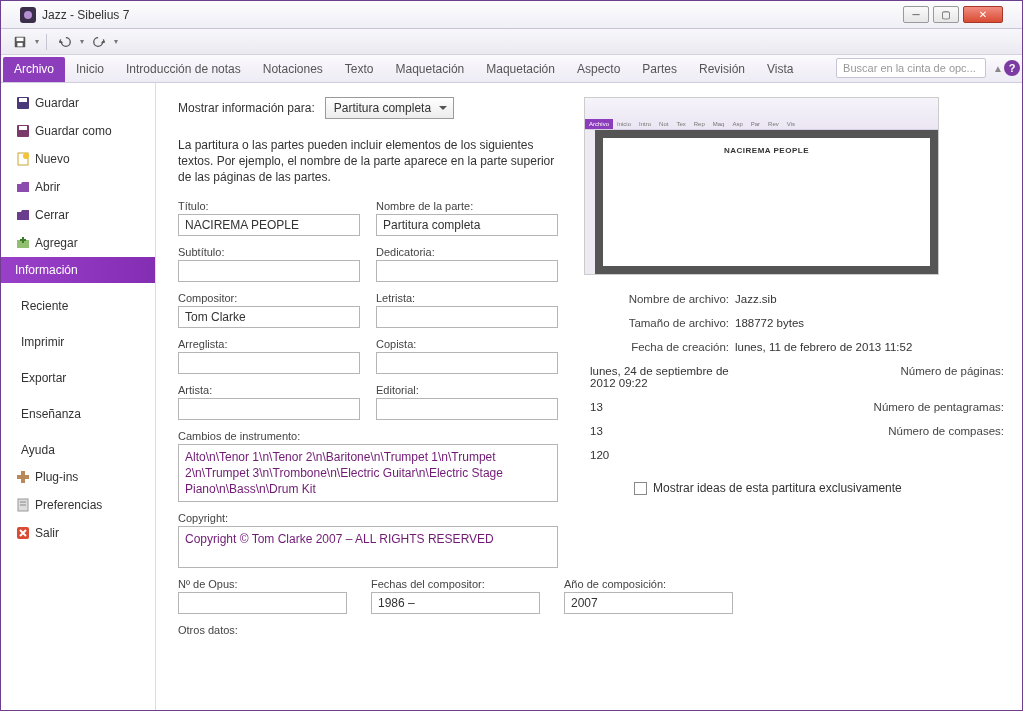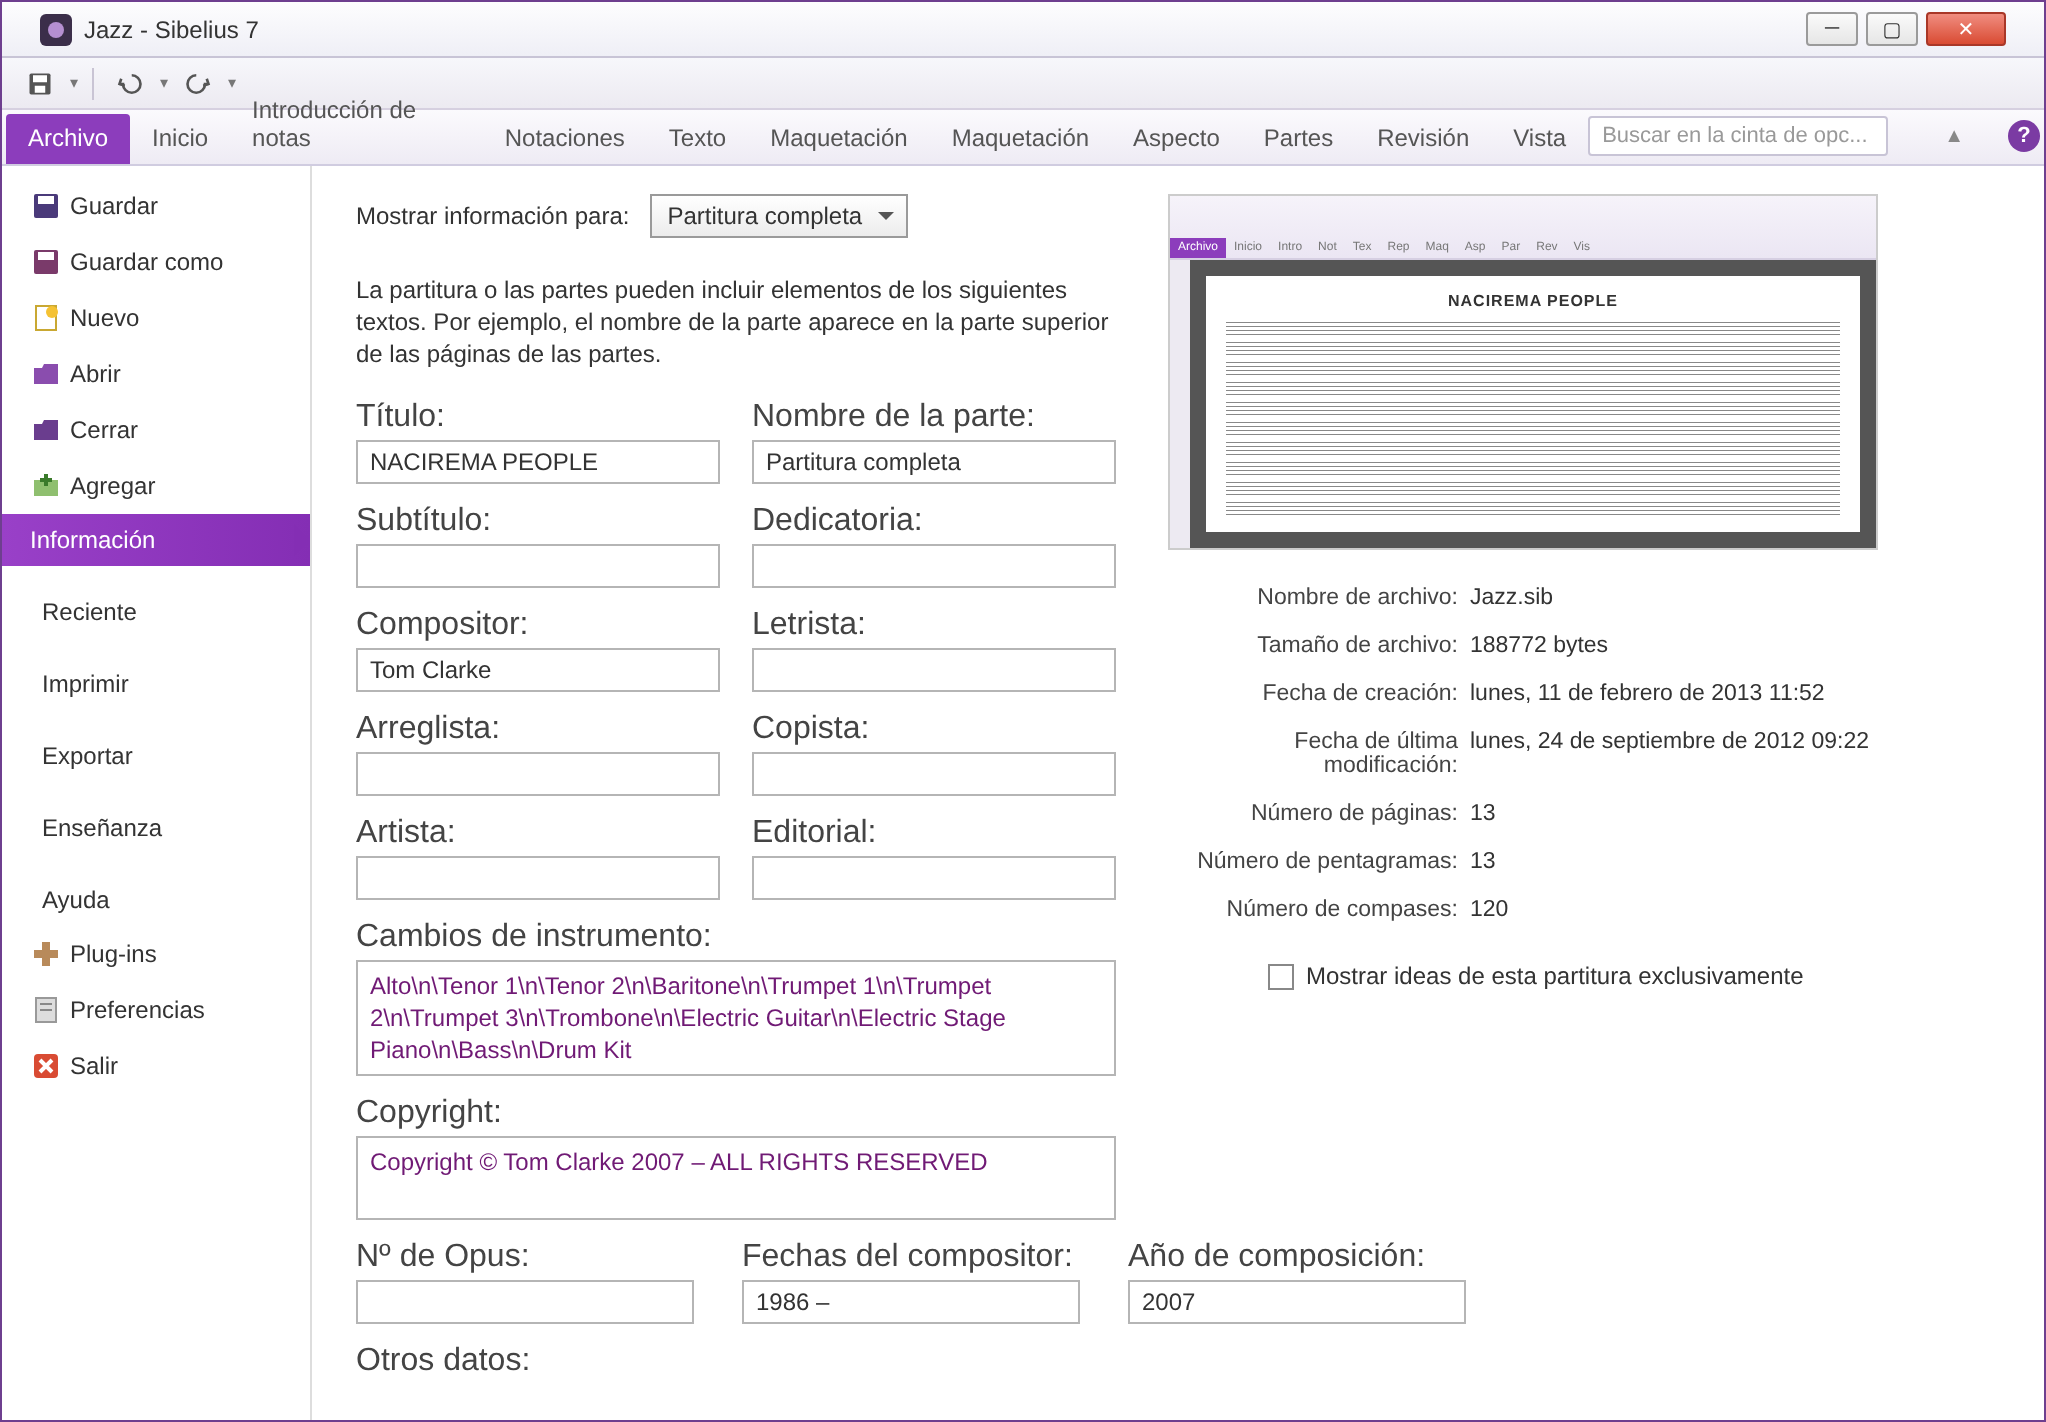--- a/index.html
+++ b/index.html
@@ -19,21 +19,21 @@
 .qa-item { display:flex; align-items:center; padding:2px 4px; cursor:pointer; }
 .qa-item svg { width:14px; height:14px; }
 .qa-sep { width:1px; height:16px; background:#c9c4d4; margin:0 3px; }
 
 
 .ribbon { height:28px; background:linear-gradient(#fbfafd,#eeebf4); display:flex; align-items:flex-end; border-bottom:1px solid #d0cce0; font-size:12px; padding:0 2px; }
 .ribbon-tab { padding:5px 11px 6px; color:#555; cursor:pointer; }
 .ribbon-tab.active { background:#8c3dbc; color:#fff; border-radius:2px 2px 0 0; }
 .ribbon-spacer { flex:1; }
 .search-box { width:150px; height:20px; border:1px solid #c8c4d6; background:#fff; border-radius:2px; font-size:11px; padding:0 6px; color:#999; display:flex; align-items:center; margin-right:6px; }
-.rib-extra { display:flex; align-items:center; gap:22px; padding-bottom:4px;justify-content:center; }
+.rib-extra { display:flex; align-items:center; gap:1px; padding-bottom:4px;justify-content:center; }
 .chev-up { color:#888; font-size:10px; cursor:pointer; }
 .help-ico { width:16px; height:16px; border-radius:50%; background:#7b3ba3; color:#fff; display:flex; align-items:center; justify-content:center; font-size:11px; font-weight:bold; cursor:pointer; }
 
 
 .content { display:flex; height:calc(100% - 82px); }
 
 
 .sidebar { width:155px; background:#fff; border-right:1px solid #ddd; padding-top:6px; font-size:12px; }
 .sb-item { display:flex; align-items:center; gap:4px; padding:6px 10px 6px 14px; color:#333; cursor:pointer; }
 .sb-item .ico { width:16px; height:16px; display:flex; align-items:center; justify-content:center; }
@@ -46,21 +46,21 @@
 .main { flex:1; display:flex; padding:14px 18px 0 22px; font-size:12px; color:#333; overflow-y:auto; }
 .form-col { width:380px; }
 .show-row { display:flex; align-items:center; gap:10px; margin-bottom:18px; }
 .dropdown { height:22px; border:1px solid #9a9a9a; background:linear-gradient(#fff,#ececec); padding:0 22px 0 8px; font-size:12px; position:relative; display:flex; align-items:center; cursor:pointer; }
 .dropdown::after { content:""; position:absolute; right:6px; top:8px; border:4px solid transparent; border-top-color:#555; }
 .expl { line-height:1.35; margin-bottom:14px; max-width:380px; }
 
 .field-row { display:flex; gap:16px; margin-bottom:2px; }
 .field { flex:1; display:flex; flex-direction:column; }
 .field.full { width:100%; }
-.field label { font-size:16px; color:#444; margin-bottom:2px; }
+.field label { font-size:11px; color:#444; margin-bottom:2px; }
 .tinput { height:22px; border:1px solid #b5b5b5; background:#fff; padding:0 6px; font-size:12px; color:#333; }
 .tarea { border:1px solid #b5b5b5; background:#fff; padding:4px 6px; font-size:12px; color:#701a75; line-height:1.35; min-height:50px; resize:none; }
 .mb { margin-bottom:10px; }
 
 .other-row { display:flex; gap:24px; }
 .other-row .field.narrow { flex:0 0 108px; }
 
 
 .info-col { flex:1; padding-left:26px; }
 .thumb { width:355px; height:178px; border:1px solid #ccc; background:#fff; margin-bottom:18px; position:relative; overflow:hidden; }
@@ -377,21 +377,20 @@
         </div>
       </div>
 
       <div class="meta">
         <div class="ml">Nombre de archivo:</div>
           <div class="mv">Jazz.sib</div>
         <div class="ml">Tamaño de archivo:</div>
           <div class="mv">188772 bytes</div>
         <div class="ml">Fecha de creación:</div>
           <div class="mv">lunes, 11 de febrero de 2013 11:52</div>
-        <div class="ml">Fecha de última modificación:</div>
           <div class="mv">lunes, 24 de septiembre de 2012 09:22</div>
         <div class="ml">Número de páginas:</div>
           <div class="mv">13</div>
         <div class="ml">Número de pentagramas:</div>
           <div class="mv">13</div>
         <div class="ml">Número de compases:</div>
           <div class="mv">120</div>
       </div>
       <div class="chk-row">
         <div class="chk"></div>

